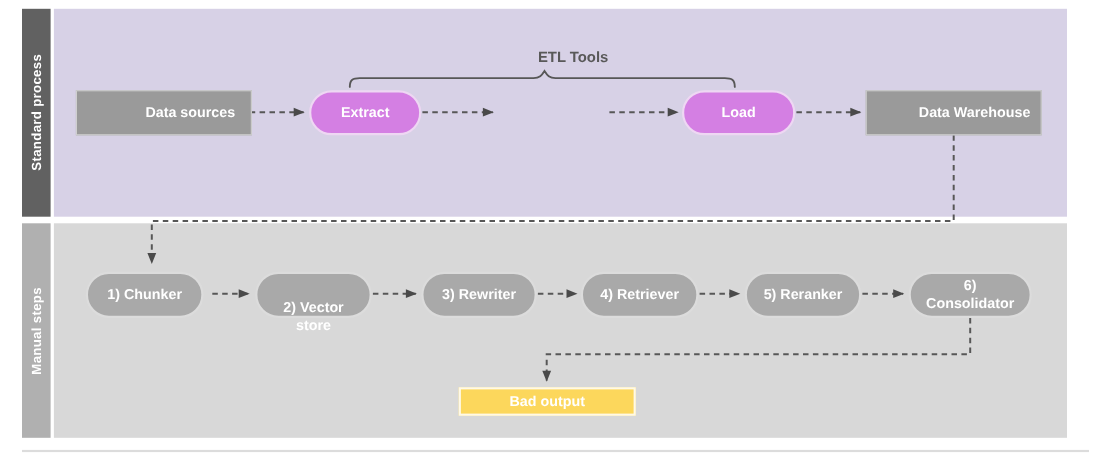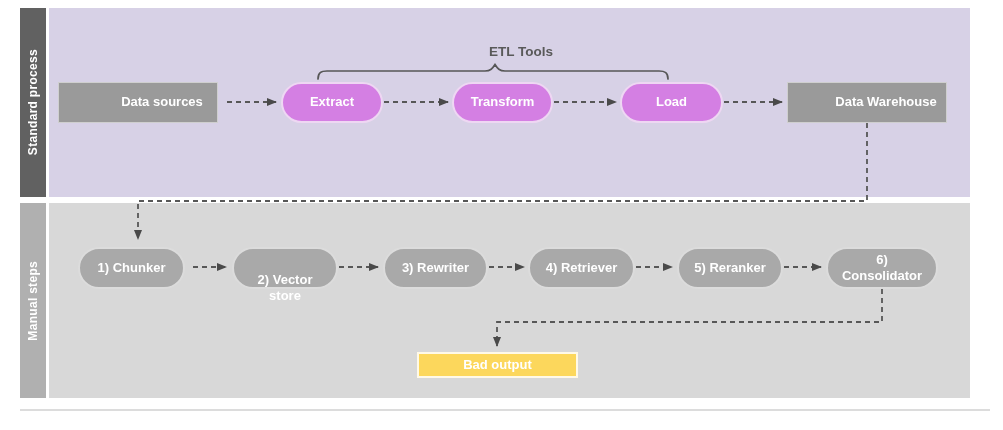--- a/index.html
+++ b/index.html
@@ -27,21 +27,21 @@
     position:absolute; display:flex; align-items:center; justify-content:center;
     text-align:center; color:var(--node-text); font-weight:bold; font-size:13px;
     line-height:1.25; box-sizing:border-box;
   }
   .rect-node { background:var(--gray-box); border:1px solid #cfcfcf; }
   .purple-pill { background:var(--purple-pill); border:2px solid var(--purple-stroke); border-radius:22px; }
   .gray-pill { background:var(--gray-pill); border:2px solid var(--gray-pill-stroke); border-radius:22px; }
   .top-row { top:82px; height:41px; }
   .bottom-row { top:247px; height:42px; }
 
-  .n-data-sources   { left:58px;  width:160px;padding-left:48px; }
+  .n-data-sources   { left:69px;  width:160px;padding-left:48px; }
   .n-extract        { left:281px; width:102px; }
   .n-transform      { left:452px; width:101px; }
   .n-load           { left:620px; width:103px; }
   .n-data-warehouse { left:787px; width:160px;padding-left:38px; }
   .n-chunker        { left:78px;  width:107px; }
   .n-vector-store   { left:232px; width:106px; }
   .n-rewriter       { left:383px; width:105px; }
   .n-retriever      { left:528px; width:107px;align-items:center; }
   .n-reranker       { left:677px; width:106px; }
   .n-consolidator   { left:826px; width:112px; }
@@ -94,23 +94,20 @@
   </svg>
 
   <div class="etl-label">ETL Tools</div>
 
   <div class="node rect-node top-row n-data-sources">
     <span>Data sources</span>
   </div>
   <div class="node purple-pill top-row n-extract">
     <span>Extract</span>
   </div>
-  <div class="node purple-pill top-row n-transform">
-    <span>Transform</span>
-  </div>
   <div class="node purple-pill top-row n-load">
     <span>Load</span>
   </div>
   <div class="node rect-node top-row n-data-warehouse">
     <span>Data Warehouse</span>
   </div>
 
   <div class="node gray-pill bottom-row n-chunker">
     <span>1) Chunker</span>
   </div>

